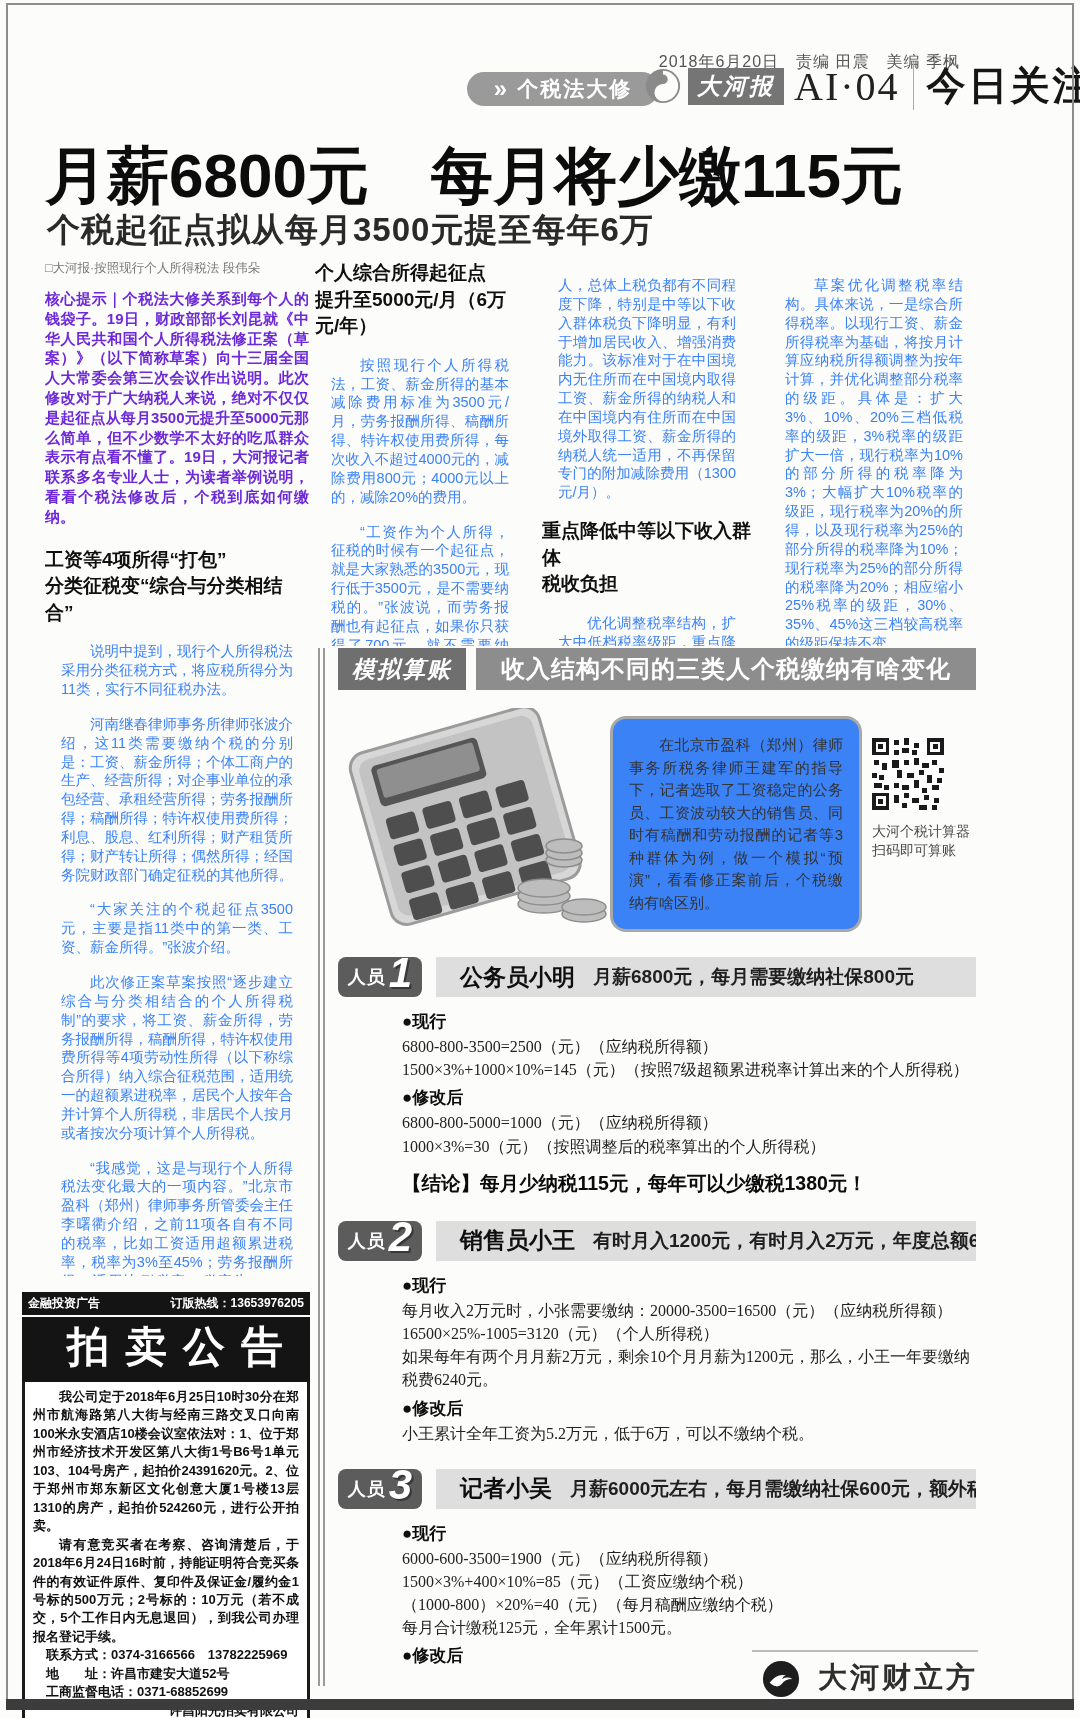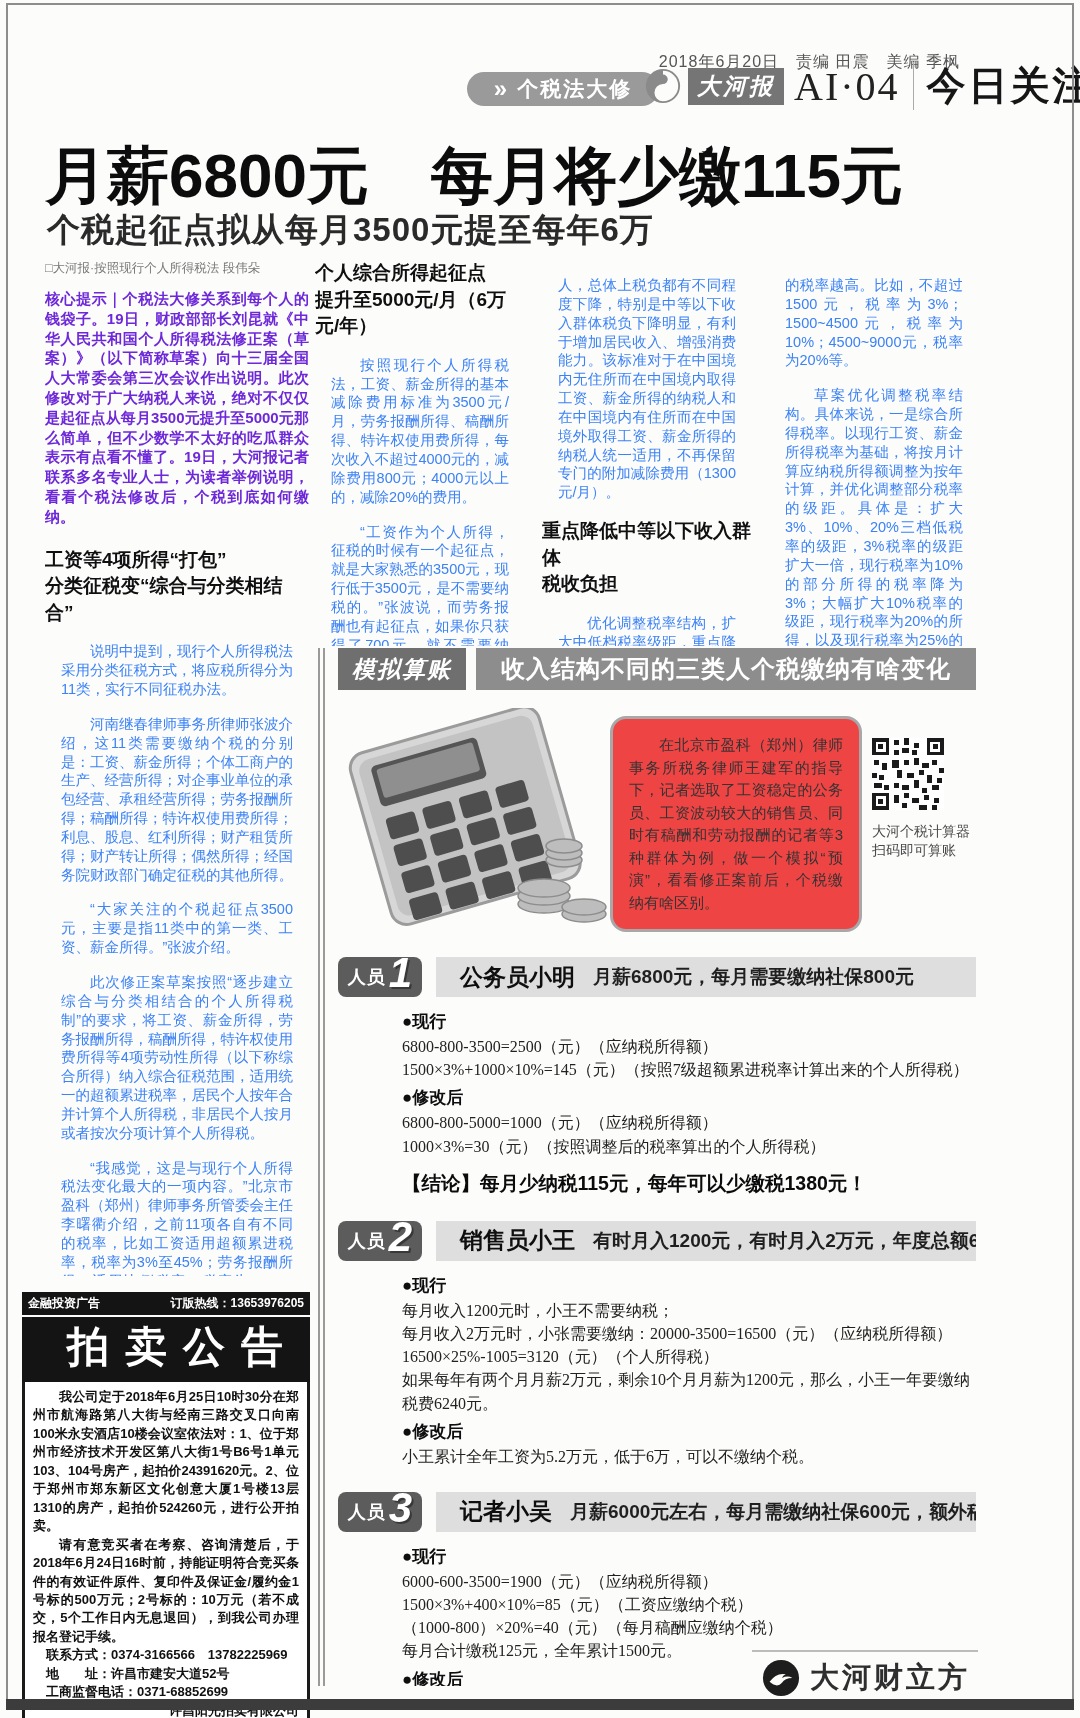--- a/index.html
+++ b/index.html
@@ -46,21 +46,21 @@
   
   .simbox { position:absolute; left:318px; top:648px; width:658px; height:1038px;
             border-left:7px double #9a9a9a; padding-left:13px; overflow:hidden; }
   .sim-header { display:flex; height:42px; }
   .sim-badge { width:128px; flex:none; background:#6f6f6f; color:#fff; font-size:23px; font-weight:800;
                font-style:italic; display:flex; align-items:center; justify-content:center; letter-spacing:2px; }
   .sim-title { flex:1; margin-left:10px; background:#8d8d8d; color:#fff; font-size:24px; font-weight:800;
                display:flex; align-items:center; justify-content:center; letter-spacing:1px; white-space:nowrap; }
   .sim-top { display:flex; margin-top:18px; }
   .calc-art { width:272px; flex:none; }
-  .intro-box { flex:1; border:3px solid #a8a8a8; border-radius:16px; background:#ef4444;
+  .intro-box { flex:1; border:3px solid #a8a8a8; border-radius:16px; background:#3b82f6;
                padding:15px 16px; margin-top:8px; height:fit-content; }
   .intro-box p { font-size:15px; line-height:1.5; color:#333; text-indent:2em; margin:0; text-align:justify; }
   .qr-col { width:104px; flex:none; margin-left:10px; padding-top:30px; }
   .qr-caption { font-size:14px; color:#4a4a4a; margin-top:8px; line-height:1.35; }
 
   .person { margin-top:24px; }
   .p-head { display:flex; align-items:stretch; height:40px; }
   .p-badge { width:84px; flex:none; background:#5c5c5c; border-radius:8px; color:#fff;
              display:flex; align-items:center; justify-content:center; margin-right:14px; }
   .p-badge-label { font-size:18px; font-weight:700; letter-spacing:1px; }
@@ -81,21 +81,21 @@
   .ad-title { background:#141414; color:#fff; text-align:right; font-size:42px; font-weight:900;
               letter-spacing:16px; text-indent:16px; padding:2px 11px 7px; margin-top:2px; white-space:nowrap; overflow:hidden; }
   .ad-body { border:3px solid #1a1a1a; border-top:none; padding:6px 8px 8px; background:#fff; }
   .ad-body p { font-size:13px; font-weight:700; line-height:1.42; text-align:justify; margin:0;
                text-indent:2em; color:#101010; }
   .ad-body p.contact { text-indent:1em; text-align:left; }
   .ad-body p.sign { text-align:right; text-indent:0; }
 
   
   .foot-rule { position:absolute; left:752px; top:1650px; width:226px; height:2px; background:#bcbcbc; }
-  .brand { position:absolute; left:762px; top:1658px; display:flex; align-items:center; gap:10px; }
+  .brand { position:absolute; left:762px; top:1658px; display:flex; align-items:flex-end; gap:18px; }
   .brand-circle { width:38px; height:38px; flex:none; }
   .brand-text { font-size:29px; font-weight:800; color:#2e2e2e; letter-spacing:3px; white-space:nowrap; }
 </style>
 </head>
 <body>
 
 <div class="page">
   <div class="scan-frame"></div>
 
   <div class="date-line">2018年6月20日　责编 田震　美编 季枫</div>
@@ -150,21 +150,20 @@
     <div class="colx">
       <p class="body-p noindent">人，总体上税负都有不同程度下降，特别是中等以下收入群体税负下降明显，有利于增加居民收入、增强消费能力。该标准对于在中国境内无住所而在中国境内取得工资、薪金所得的纳税人和在中国境内有住所而在中国境外取得工资、薪金所得的纳税人统一适用，不再保留专门的附加减除费用（1300元/月）。</p>
       <div class="sec-title">
         <span>重点降低中等以下收入群体</span><br>
         <span>税收负担</span>
       </div>
       <p class="body-p">优化调整税率结构，扩大中低档税率级距，重点降低中等以下收入群体税收负担，是此次草案修改的另一个变化。</p>
       <p class="body-p">“级距，是指累进税率按课税对象数量划分等级的起点和止点的区间。”北京市盈科（郑州）律师事务所税务律师王建军介绍，目前现行的工资、薪金所得税率是7级超额累进税率，从3%至45%，根据全月应纳税所得额的不同，税率不同。总的来说，应纳税所得额越高，相应</p>
     </div>
     <div class="colx">
-      <p class="body-p noindent">的税率越高。比如，不超过1500元，税率为3%；1500~4500元，税率为10%；4500~9000元，税率为20%等。</p>
       <p class="body-p">草案优化调整税率结构。具体来说，一是综合所得税率。以现行工资、薪金所得税率为基础，将按月计算应纳税所得额调整为按年计算，并优化调整部分税率的级距。具体是：扩大3%、10%、20%三档低税率的级距，3%税率的级距扩大一倍，现行税率为10%的部分所得的税率降为3%；大幅扩大10%税率的级距，现行税率为20%的所得，以及现行税率为25%的部分所得的税率降为10%；现行税率为25%的部分所得的税率降为20%；相应缩小25%税率的级距，30%、35%、45%这三档较高税率的级距保持不变。</p>
 
     </div>
   </div>
 
   <div class="simbox">
     <div class="sim-header">
       <div class="sim-badge">模拟算账</div>
       <div class="sim-title">收入结构不同的三类人个税缴纳有啥变化</div>
     </div>
@@ -296,21 +295,20 @@
           <span class="p-badge-label">人员</span>
           <span class="p-badge-num">2</span>
         </div>
         <div class="p-bar">
           <span class="p-name">销售员小王</span>
           <span class="p-desc">有时月入1200元，有时月入2万元，年度总额6万元左右</span>
         </div>
       </div>
       <div class="p-body">
         <div class="p-label">●现行</div>
-        <div class="p-line">每月收入1200元时，小王不需要纳税；</div>
         <div class="p-line">每月收入2万元时，小张需要缴纳：20000-3500=16500（元）（应纳税所得额）</div>
         <div class="p-line">16500×25%-1005=3120（元）（个人所得税）</div>
         <div class="p-line">如果每年有两个月月薪2万元，剩余10个月月薪为1200元，那么，小王一年要缴纳税费6240元。</div>
         <div class="p-label">●修改后</div>
         <div class="p-line">小王累计全年工资为5.2万元，低于6万，可以不缴纳个税。</div>
       </div>
     </div>
 
     <div class="person">
       <div class="p-head">

